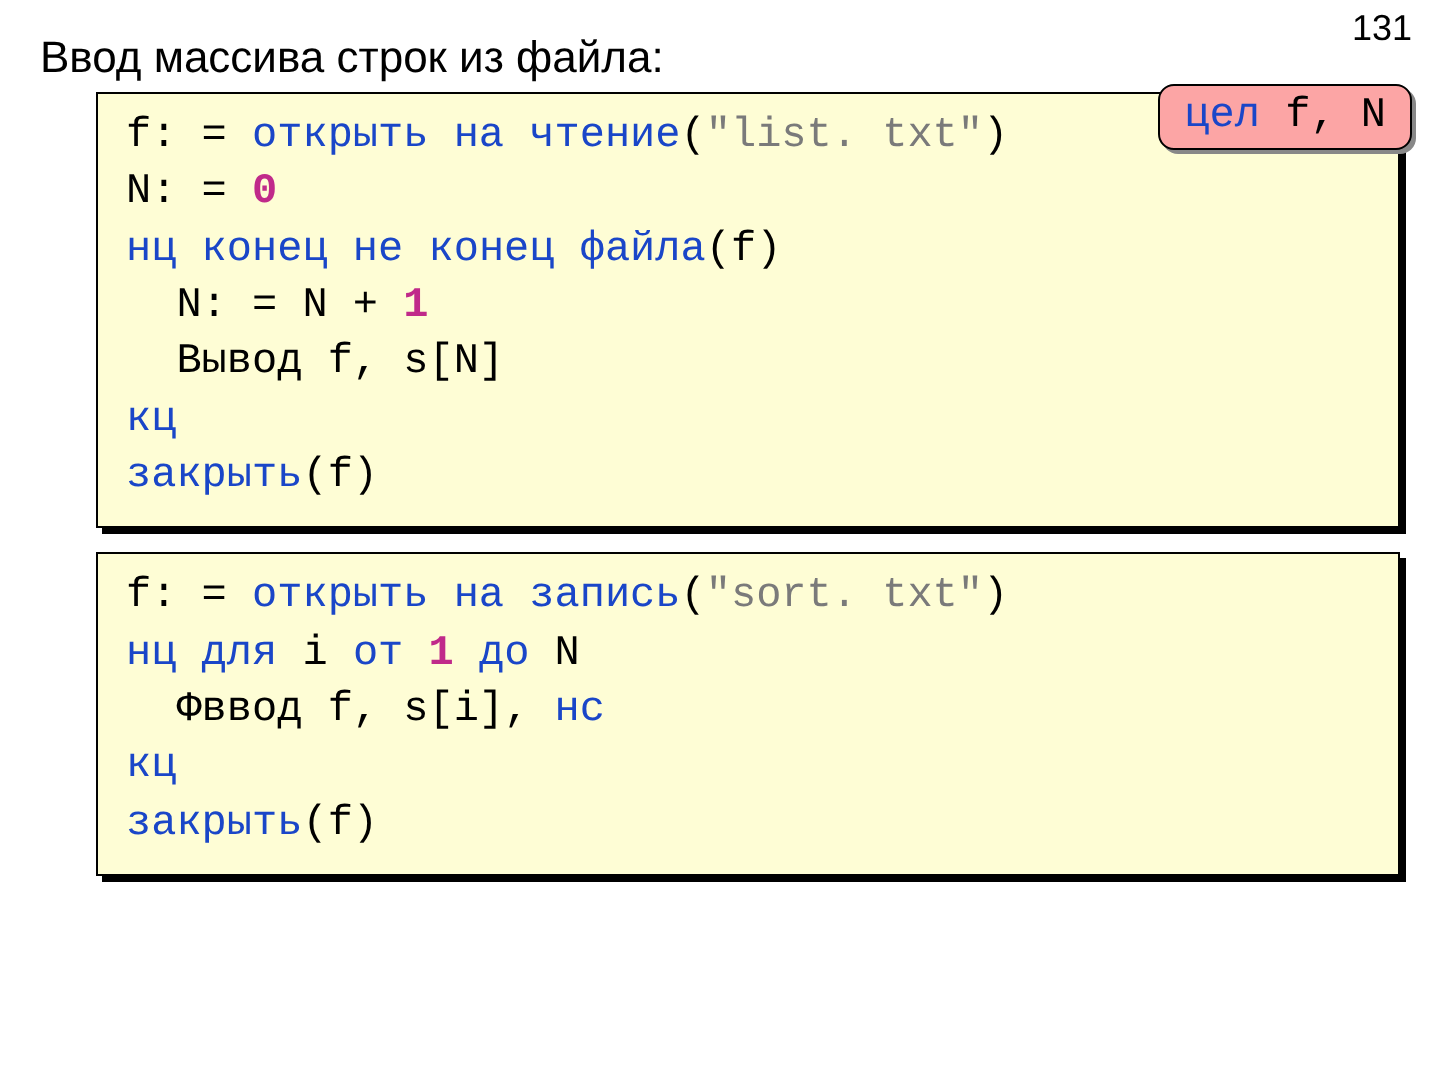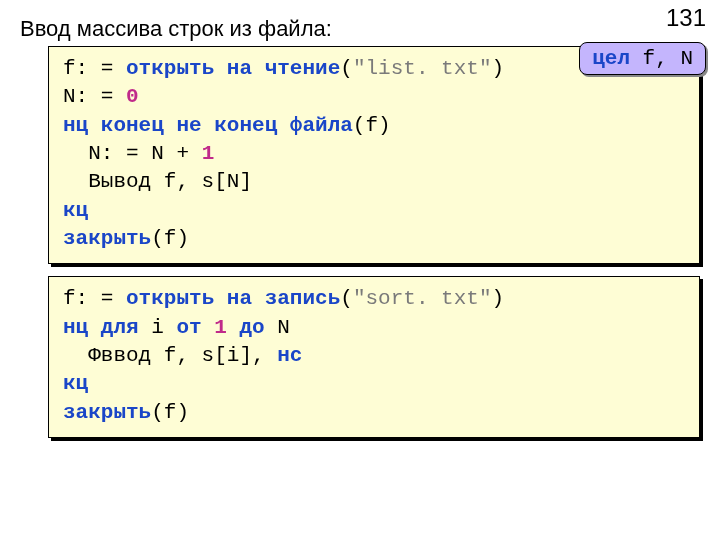--- a/index.html
+++ b/index.html
@@ -1,31 +1,31 @@
 <!DOCTYPE html>
 <html><head>
 <meta charset="utf-8">
 <style>
   html,body{margin:0;padding:0;width:720px;height:540px;background:#fff;
     font-family:Arial,Helvetica,sans-serif;color:#000;}
   .page{position:relative;width:720px;height:540px;padding:8px 20px 0 20px;
     box-sizing:border-box;}
-  .pagenum{position:absolute;top:4px;right:14px;font-size:24px;}
+  .pagenum{position:absolute;top:4px;right:14px;font-size:18px;}
   h1.title{font-size:30px;font-weight:bold;margin:22px 0 8px 0;}
   .subhead{font-size:22px;margin:8px 0 4px 0;}
   .codeblock{position:relative;margin:2px 0 12px 28px;}
   .codebox{background:#FEFDD5;border:1.5px solid #000;
     box-shadow:3px 3px 0 #000;padding:8px 14px 10px 14px;
     font-family:"Courier New",monospace;font-size:21px;line-height:1.35;
     white-space:pre;}
-  .callout{position:absolute;top:-4px;right:-6px;background:#c4b5fd;
+  .callout{position:absolute;top:-4px;right:-6px;background:#fca5a5;
     border:1.5px solid #000;border-radius:8px;padding:4px 12px;
     font-family:"Courier New",monospace;font-size:21px;
     box-shadow:2px 2px 0 #888;}
-  .kw{color:#1a46c8;font-weight:bold;}
+  .kw{color:#1a46c8;font-weight:normal;}
   .num{color:#c02a8a;font-weight:bold;}
   .str{color:#7a7a7a;}
 </style>
 </head>
 <body>
 
 <div class="page">
   <div class="pagenum">131</div>
 
   <div class="subhead">Ввод массива строк из файла:</div>

